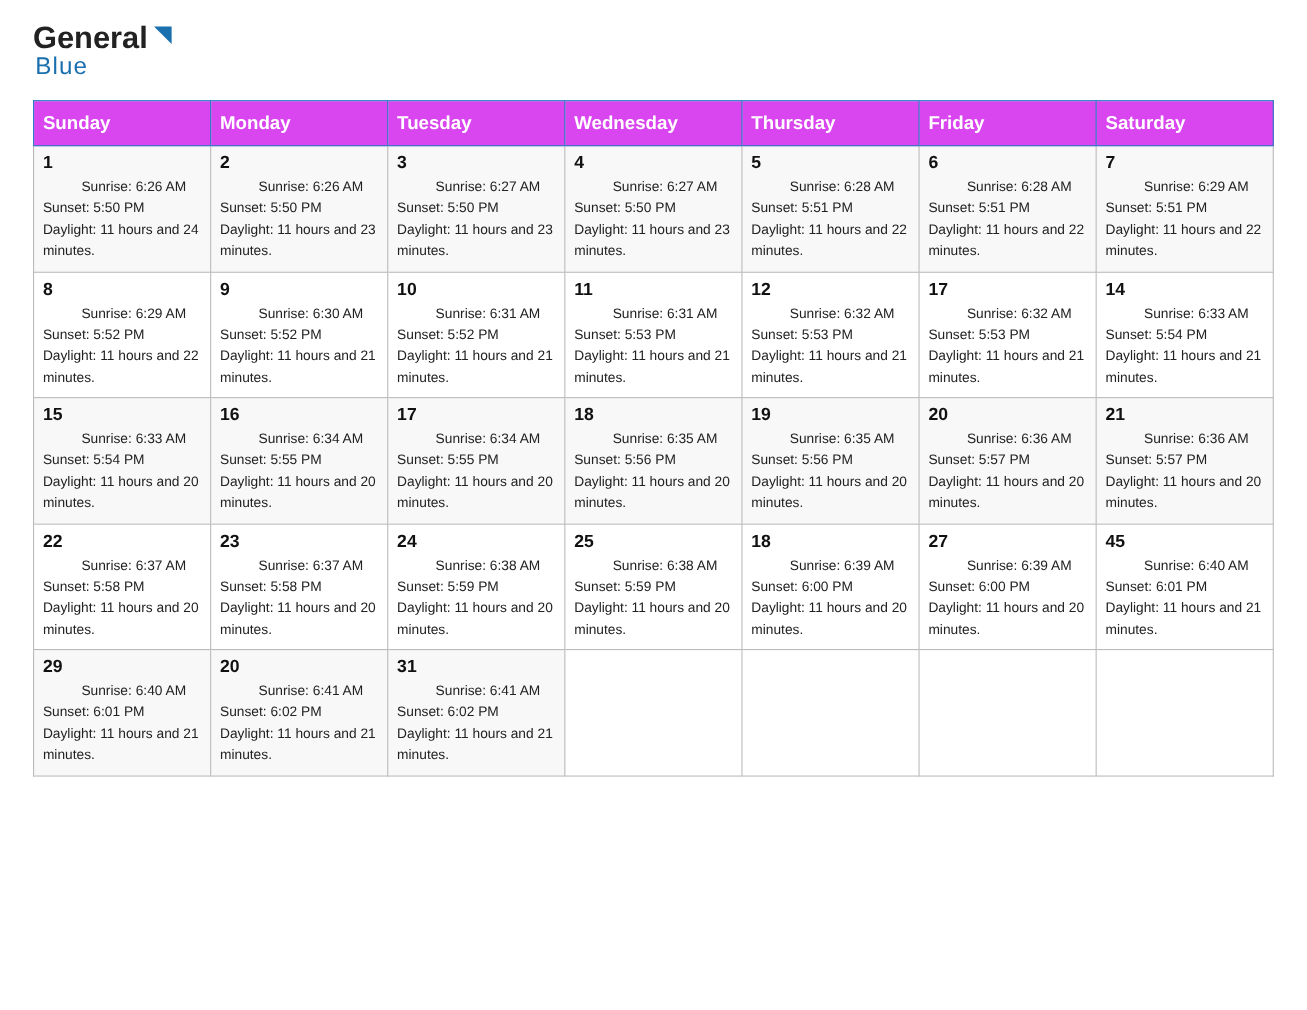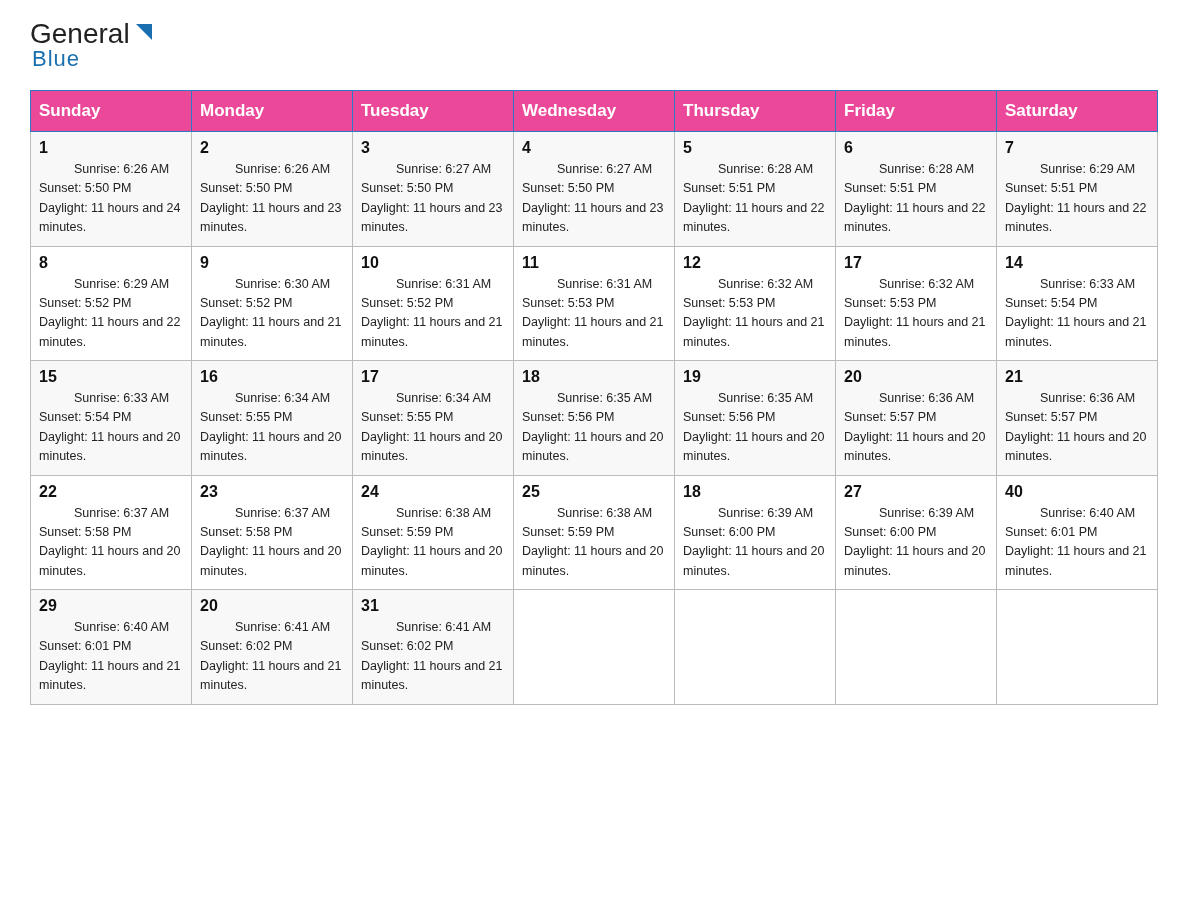--- a/index.html
+++ b/index.html
@@ -17,21 +17,21 @@
       align-items: flex-start;
       margin-bottom: 18px;
     }
     .logo {
       display: flex;
       flex-direction: column;
       align-items: flex-start;
     }
     .logo-text {
       font-size: 28px;
-      font-weight: normal;
+      font-weight: bold;
       color: #222;
       line-height: 1;
     }
     .logo-line2 {
       color: #1a6faf;
       font-size: 22px;
       font-weight: normal;
       letter-spacing: 1px;
       margin-top: -2px;
       margin-left: 2px;
@@ -49,21 +49,21 @@
       font-size: 22px;
       color: #444;
       margin-top: 4px;
     }
     table {
       width: 100%;
       border-collapse: collapse;
       table-layout: fixed;
     }
     thead tr th {
-      background: #ec4899;
+      background: #d946ef;
       color: #fff;
       font-size: 17px;
       font-weight: bold;
       padding: 10px 8px;
       text-align: left;
       border: 1px solid #2a7ac4;
     }
     tbody tr td {
       vertical-align: top;
       border: 1px solid #bbb;
@@ -238,21 +238,21 @@
       </td>
         <td>
         <span class="day-num">18</span>
         <span class="day-info">Sunrise: 6:39 AM<br>Sunset: 6:00 PM<br>Daylight: 11 hours and 20 minutes.</span>
       </td>
         <td>
         <span class="day-num">27</span>
         <span class="day-info">Sunrise: 6:39 AM<br>Sunset: 6:00 PM<br>Daylight: 11 hours and 20 minutes.</span>
       </td>
         <td>
-        <span class="day-num">40</span>
+        <span class="day-num">45</span>
         <span class="day-info">Sunrise: 6:40 AM<br>Sunset: 6:01 PM<br>Daylight: 11 hours and 21 minutes.</span>
       </td>
       </tr>
       <tr>
         <td>
         <span class="day-num">29</span>
         <span class="day-info">Sunrise: 6:40 AM<br>Sunset: 6:01 PM<br>Daylight: 11 hours and 21 minutes.</span>
       </td>
         <td>
         <span class="day-num">20</span>

